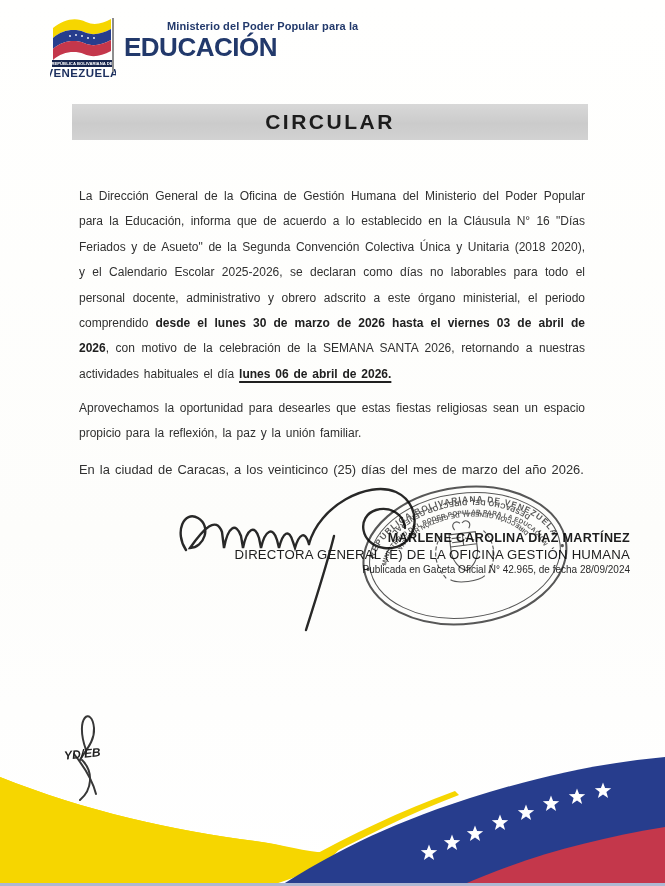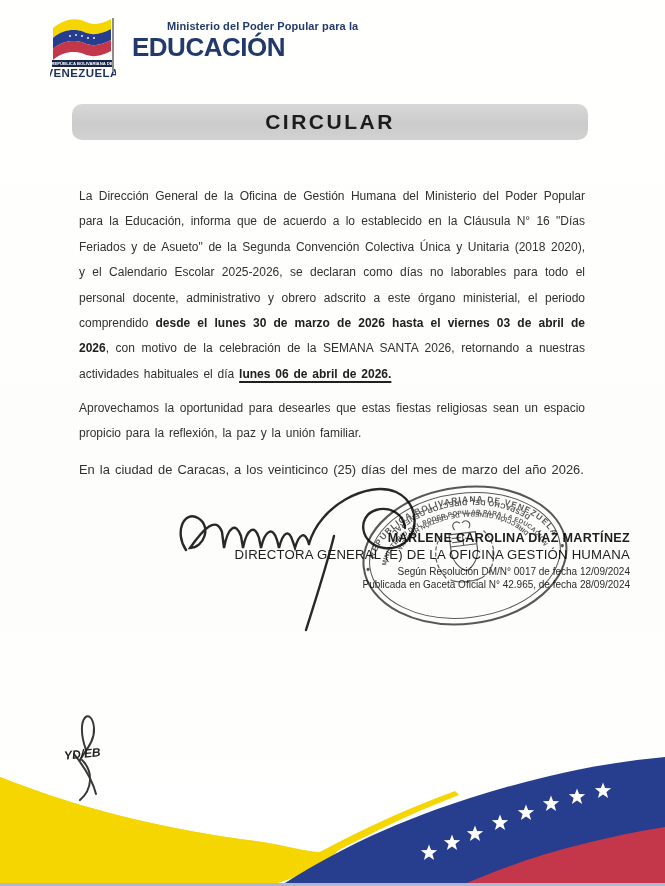--- a/index.html
+++ b/index.html
@@ -8,26 +8,26 @@
     background:linear-gradient(180deg,#fffffe 0%,#fdfdfb 60%,#ffffff 100%);
     font-family:"Liberation Sans", sans-serif;color:#2e2e2e;
   }
   
   .header{position:absolute;left:38px;top:12px;height:66px;}
   .logo{position:absolute;left:12px;top:2px;width:66px;}
   .logo svg{display:block;}
   .divider{position:absolute;left:74px;top:6px;width:2px;height:54px;background:#8d8d8d;}
   .ministry{position:absolute;left:86px;top:8px;white-space:nowrap;}
   .ministry-line{font-size:11px;font-weight:700;color:#22396b;letter-spacing:0.1px;padding-left:43px;}
-  .ministry-name{font-size:26px;font-weight:700;color:#22396b;letter-spacing:-0.5px;margin-top:0px;margin-left:8px;}
+  .ministry-name{font-size:26px;font-weight:700;color:#22396b;letter-spacing:-0.5px;margin-top:0px;}
   
   .title-bar{
     position:absolute;left:72px;top:104px;width:516px;height:36px;
     background:linear-gradient(180deg,#d8d8d8 0%,#cbcbcb 55%,#d2d2d2 100%);
-    display:flex;align-items:center;justify-content:center;border-radius:10px;
+    display:flex;align-items:center;justify-content:center;
   }
   .title-bar span{font-size:21px;font-weight:700;letter-spacing:2.5px;color:#1c1c1c;}
   
   .body-par{
     position:absolute;left:79px;width:506px;margin:0;
     font-size:12px;line-height:25.4px;text-align:justify;color:#303030;
     word-spacing:1.5px;
   }
   .p1{top:184px;}
   .p2{top:396px;}
@@ -89,21 +89,20 @@
     <g fill="none" stroke="#161616" stroke-width="2.4" stroke-linecap="round" opacity="0.92">
       <path d="M14,78 C2,60 12,38 26,46 C40,54 32,76 18,76 C32,56 44,44 50,60 L52,76 C56,54 64,50 69,64 L71,76 C75,56 83,52 87,66 L89,76 C93,58 101,54 105,68 L107,76 C111,60 117,56 121,70 L123,76 C127,62 133,58 137,72"></path>
       <path d="M137,72 C147,34 196,8 224,20 C254,34 246,80 212,76 C188,73 184,44 204,38 C218,34 232,42 233,56"></path>
       <path d="M162,64 C154,96 144,126 134,158"></path>
     </g>
   </svg>
 
   <div class="sig-block">
     <div class="sig-name">MARLENE CAROLINA DÍAZ MARTÍNEZ</div>
     <div class="sig-title">DIRECTORA GENERAL (E) DE LA OFICINA GESTIÓN HUMANA</div>
-    <div class="sig-res">Según Resolución DM/N° 0017 de fecha 12/09/2024</div>
     <div class="sig-res2">Publicada en Gaceta Oficial N° 42.965, de fecha 28/09/2024</div>
   </div>
 
   <svg class="stamp" viewBox="0 0 210 145">
     <defs>
       <path id="arcTopOuter" d="M 14,78 A 91,58 0 0 1 196,78"></path>
       <path id="arcTopInner" d="M 26,80 A 79,48 0 0 1 184,80"></path>
       <path id="arcBotInner" d="M 176,76 A 71,46 0 0 0 34,76"></path>
       <path id="arcBotOuter" d="M 190,74 A 85,56 0 0 0 20,74"></path>
     </defs>

